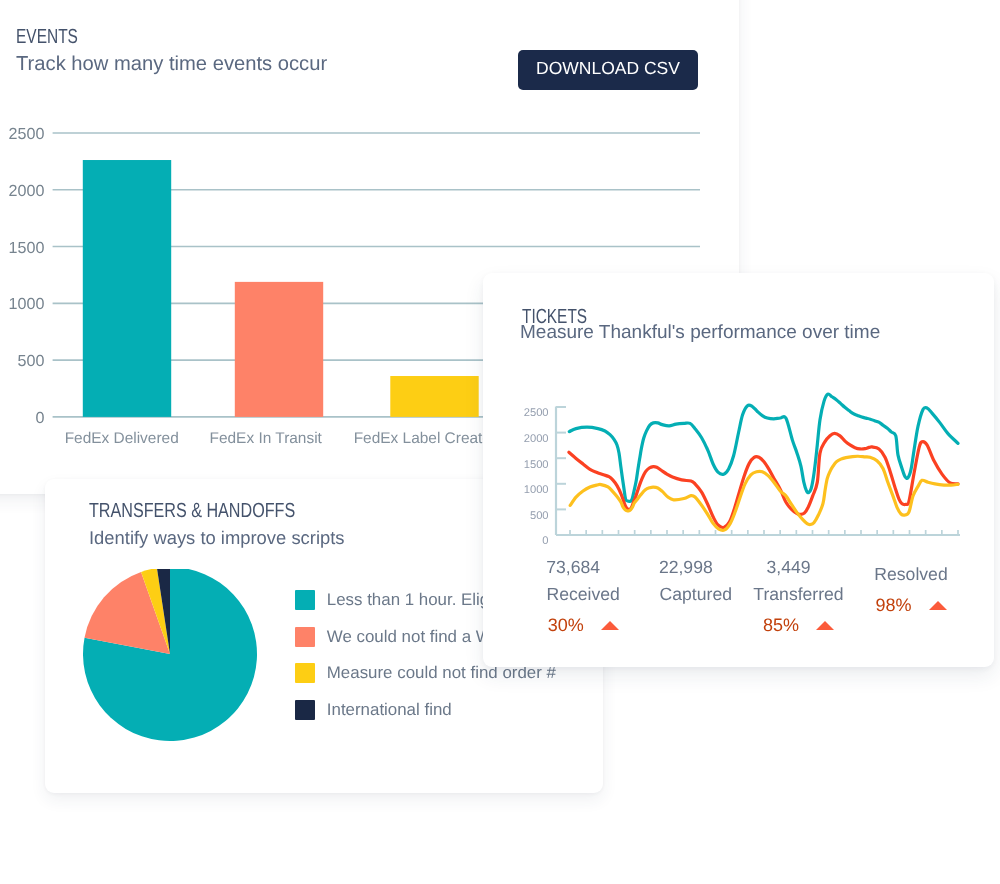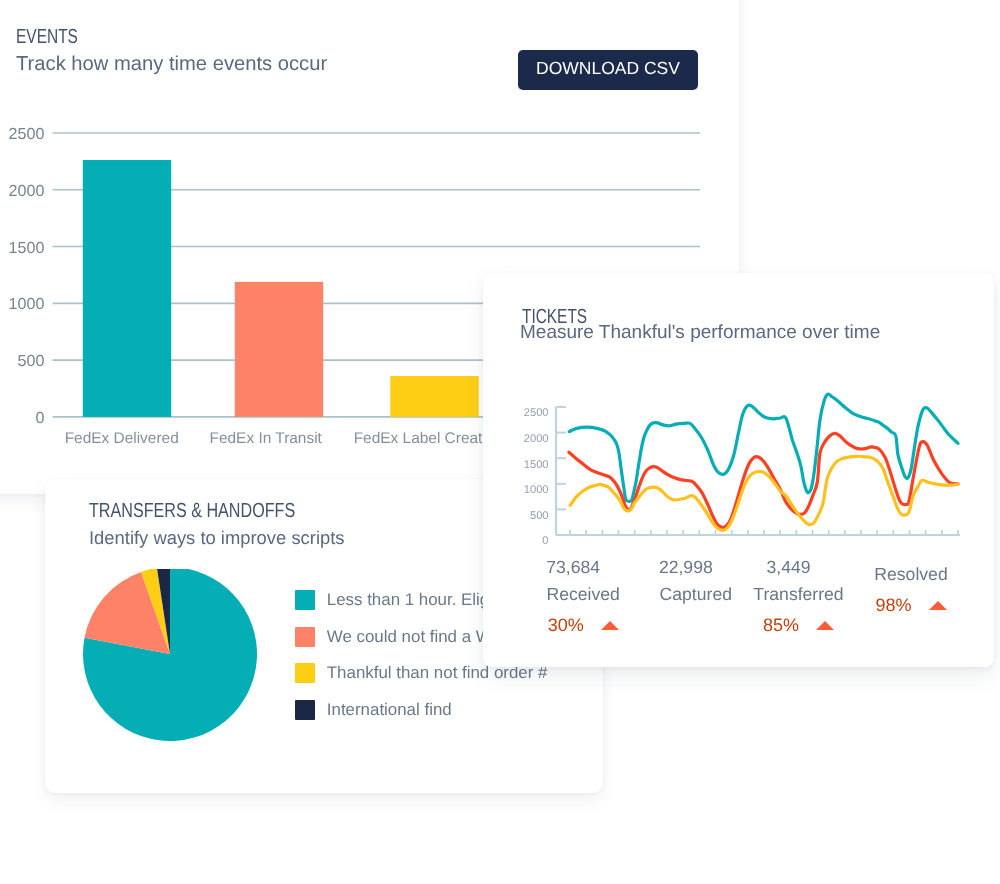--- a/index.html
+++ b/index.html
@@ -79,21 +79,21 @@
       <div class="legend-row">
         <div class="legend-sw" style="background: rgb(4, 174, 180);"></div>
         <div class="legend-tx">Less than 1 hour. Eligible for return</div>
       </div>
       <div class="legend-row">
         <div class="legend-sw" style="background: rgb(254, 130, 104);"></div>
         <div class="legend-tx">We could not find a WISMO</div>
       </div>
       <div class="legend-row">
         <div class="legend-sw" style="background: rgb(253, 206, 20);"></div>
-        <div class="legend-tx">Thankful than not find order #</div>
+        <div class="legend-tx">Measure could not find order #</div>
       </div>
       <div class="legend-row">
         <div class="legend-sw" style="background: rgb(26, 40, 69);"></div>
         <div class="legend-tx">International find</div>
       </div>
     </div>
 </div>
 
 <div class="card" id="tickets-card">
   <div class="ttl" id="tk-title">TICKETS</div>

